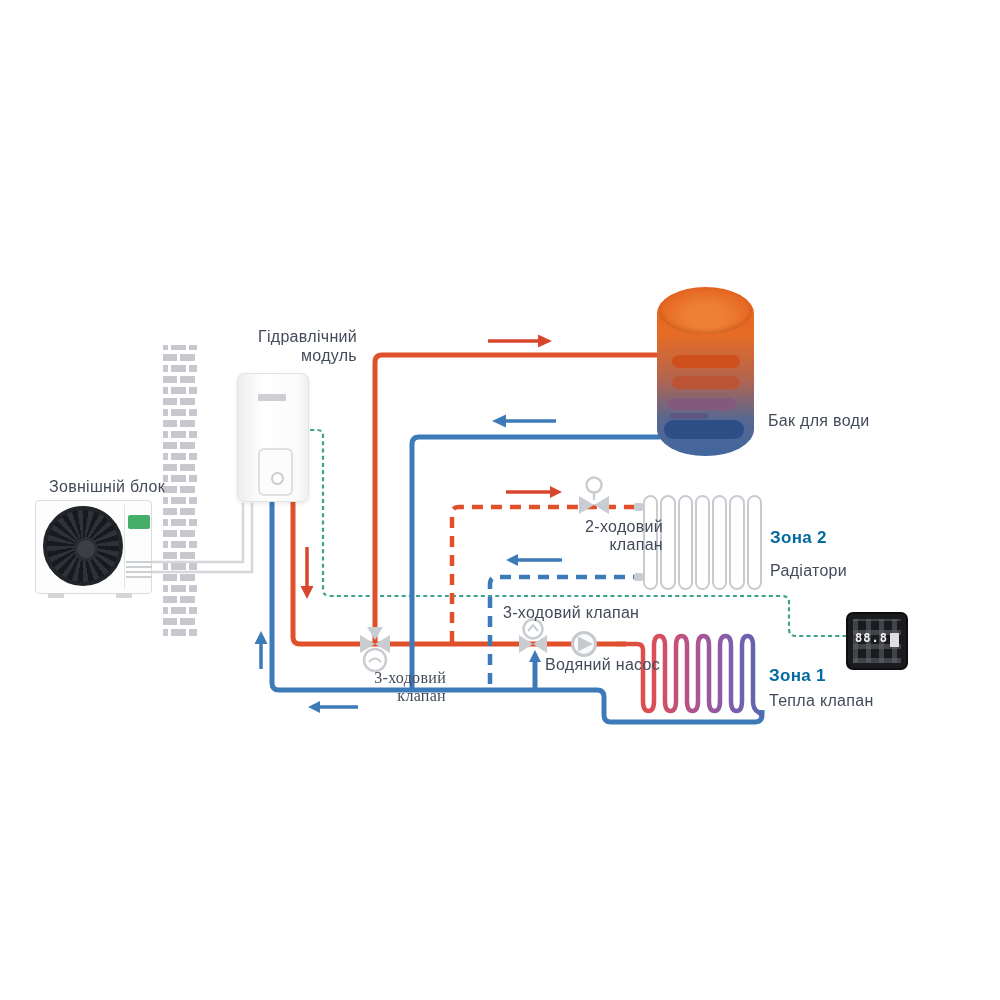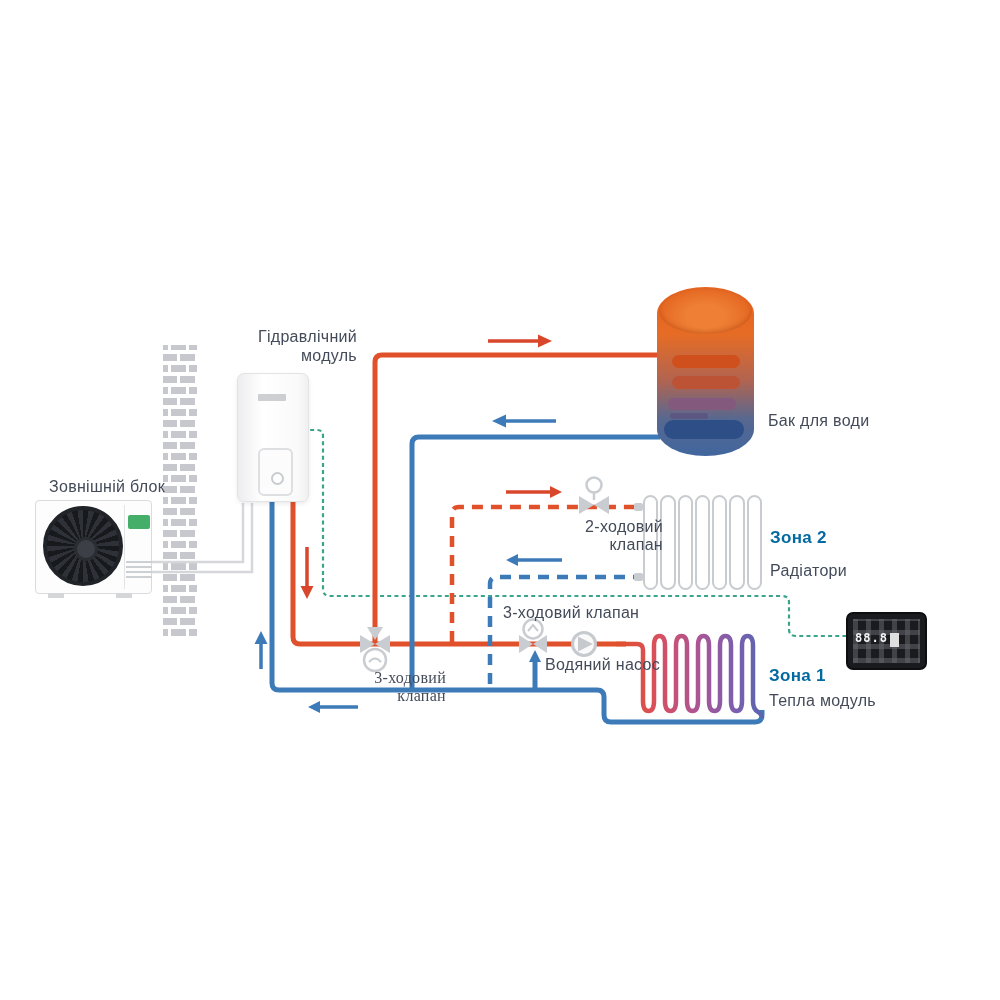--- a/index.html
+++ b/index.html
@@ -30,21 +30,21 @@
   .tank{left:657px;top:287px;width:97px;height:169px;border-radius:49px/27px;
         background:linear-gradient(180deg,#e7621d 0%,#e66c25 28%,#b26450 55%,#586890 78%,#40669e 100%);}
   .tank-top{position:absolute;left:2px;top:1px;width:93px;height:46px;border-radius:50%;
         background:radial-gradient(ellipse at 50% 62%,#ee7f35 30%,#e2601c 85%);box-shadow:inset 0 -2px 4px rgba(120,40,0,.25);}
   .tbar{position:absolute;border-radius:7px;}
   
   .radiator{left:643px;top:495px;width:119px;height:95px;display:flex;gap:2px;}
   .rad-tube{flex:1;border:2px solid #c8ccd0;border-radius:8px;background:#fff;box-sizing:border-box;}
   .rad-stub{position:absolute;width:9px;height:8px;background:#c9cdd2;border-radius:2px;z-index:3;}
   
-  .thermo{left:846px;top:612px;width:81px;height:58px;background:#1a1b1e;border:2px solid #0d0e0f;border-radius:7px;box-sizing:border-box;}
+  .thermo{left:846px;top:612px;width:62px;height:58px;background:#1a1b1e;border:2px solid #0d0e0f;border-radius:7px;box-sizing:border-box;}
   .th-grid{position:absolute;inset:5px;opacity:.45;
         background-image:repeating-linear-gradient(90deg,rgba(185,190,200,.55) 0 5px,transparent 5px 13px),
                          repeating-linear-gradient(0deg,rgba(185,190,200,.55) 0 5px,transparent 5px 14px);}
   .th-display{position:absolute;left:7px;top:17px;color:#f4f4f4;font-family:"DejaVu Sans Mono",monospace;
         font-size:12px;font-weight:bold;letter-spacing:1px;}
   .th-block{position:absolute;left:42px;top:19px;width:9px;height:14px;background:#dfdfdf;}
 </style>
 </head>
 <body>
 
@@ -220,16 +220,16 @@
     <div>клапан</div>
   </div>
 
   <div class="lbl" style="left:770px;top:528px;">
     <div class="bold">Зона 2</div>
     <div style="margin-top:14px;">Радіатори</div>
   </div>
 
   <div class="lbl" style="left:769px;top:666px;">
     <div class="bold">Зона 1</div>
-    <div style="margin-top:6px;">Тепла модуль</div>
+    <div style="margin-top:6px;">Тепла клапан</div>
   </div>
 
 </div>
 
 </body></html>

